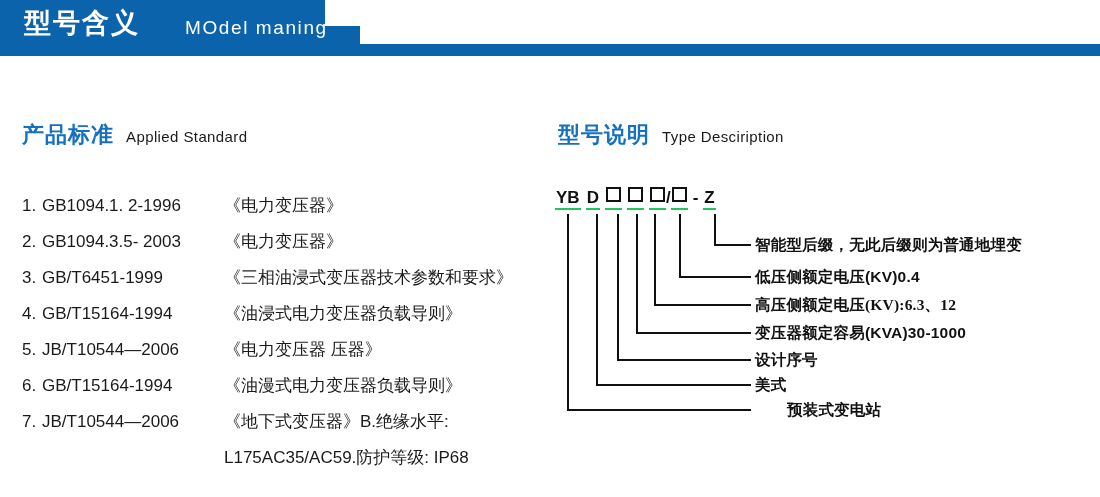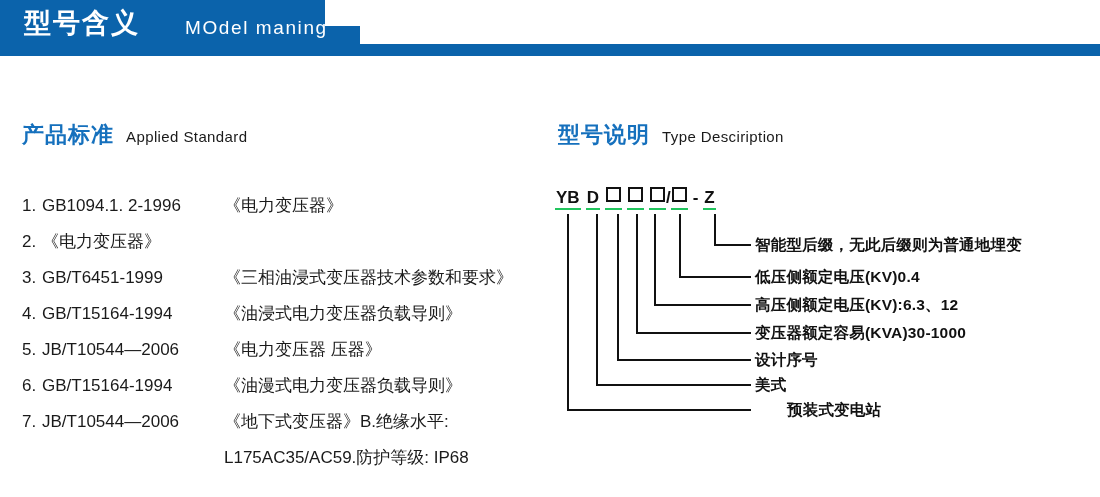--- a/index.html
+++ b/index.html
@@ -200,20 +200,21 @@
 <div class="std-list">
 
   <div class="std-row">
     <span class="num">1.</span>
     <span class="code">GB1094.1. 2-1996</span>
     <span class="name">《电力变压器》</span>
   </div>
 
   <div class="std-row">
     <span class="num">2.</span>
+    <span class="code">GB1094.3.5- 2003</span>
     <span class="name">《电力变压器》</span>
   </div>
 
   <div class="std-row">
     <span class="num">3.</span>
     <span class="code">GB/T6451-1999</span>
     <span class="name">《三相油浸式变压器技术参数和要求》</span>
   </div>
 
   <div class="std-row">
@@ -263,18 +264,18 @@
       <path d="M70,26 L70,172 L203,172"></path>
 
       <path d="M49,26 L49,197 L203,197"></path>
 
       <path d="M20,26 L20,222 L203,222"></path>
     </g>
   </svg>
 
   <div class="label" style="top:49px;">智能型后缀，无此后缀则为普通地埋变</div>
   <div class="label" style="top:81px;">低压侧额定电压(KV)0.4</div>
-  <div class="label" style="top:109px;">高压侧额定电压(KV):6.3、12</div>
+  <div class="label" style="top:109px;font-family:Liberation Serif, serif;">高压侧额定电压(KV):6.3、12</div>
   <div class="label" style="top:137px;">变压器额定容易(KVA)30-1000</div>
   <div class="label" style="top:164px;">设计序号</div>
   <div class="label" style="top:189px;">美式</div>
   <div class="label" style="top:214px;margin-left:32px;">预装式变电站</div>
 </div>
 
 </body></html>

